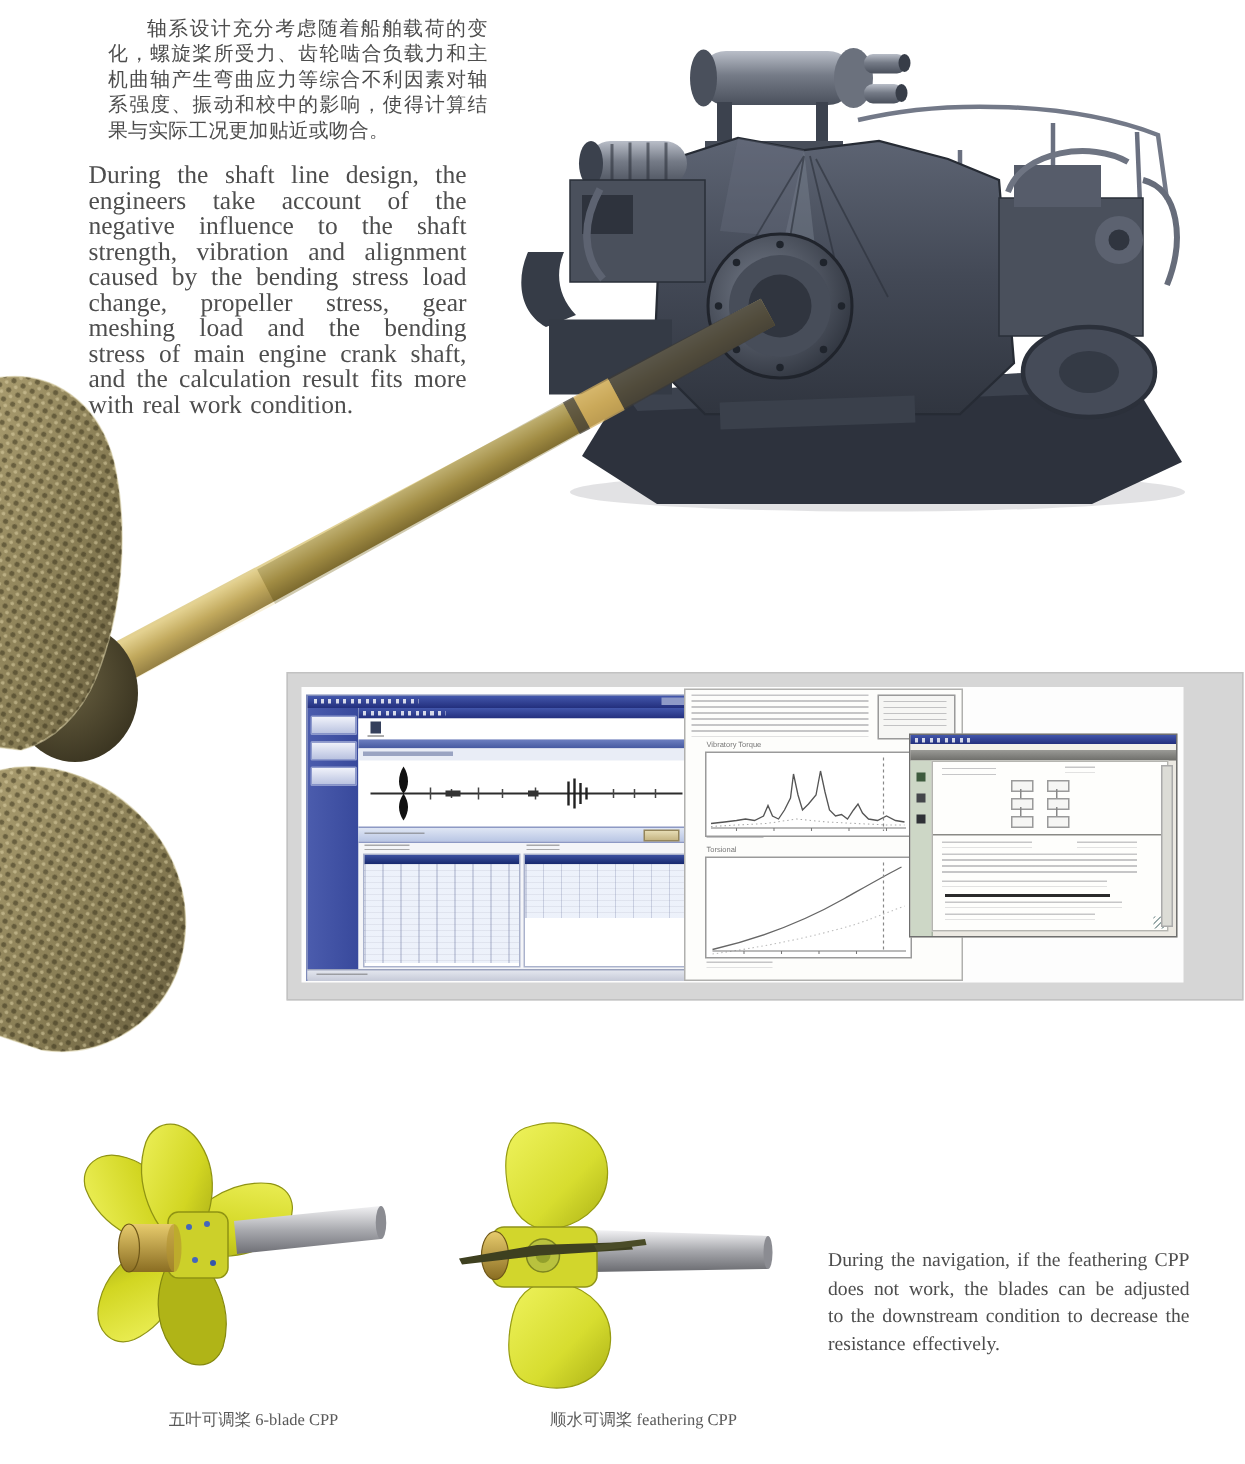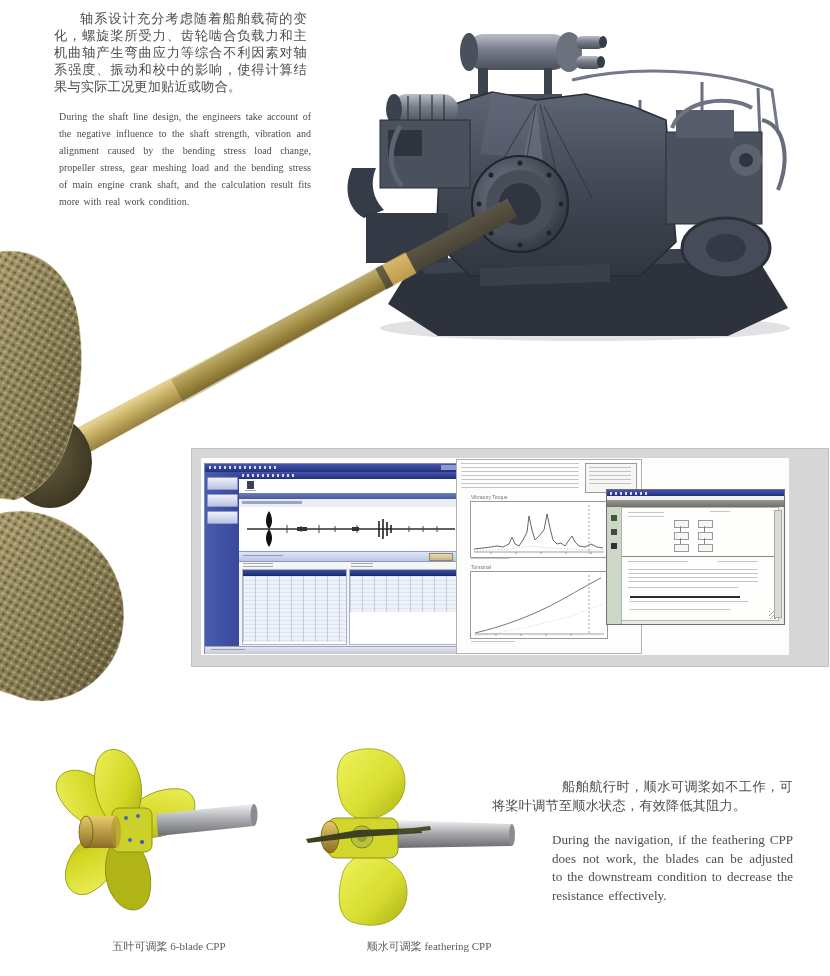--- a/index.html
+++ b/index.html
@@ -1,21 +1,21 @@
 <!DOCTYPE html>
 <html><head>
 <meta charset="utf-8">
 <style>
   html,body{margin:0;padding:0;background:#fff;}
   .page{position:relative;width:830px;height:976px;background:#ffffff;overflow:hidden;
         font-family:"Liberation Serif","DejaVu Serif",serif;}
   .abs{position:absolute;}
   .para{color:#4d4d4d;text-align:justify;}
   .zh{font-size:13.2px;line-height:17px;letter-spacing:.2px;}
-  .en{font-size:10px;line-height:17px;word-spacing:1.5px;}
+  .en{font-size:17px;line-height:17px;word-spacing:1.5px;}
   .enb{font-size:13.1px;line-height:18.5px;word-spacing:1.5px;}
   .caption{font-size:11px;color:#5a5a5a;text-align:center;}
   
   .frame{background:#d6d6d6;border:1px solid #c2c2c2;}
   .frame-inner{background:#fdfdfd;}
   .win{border:1px solid #7e8ab8;background:#eef0f6;box-shadow:0 0 0 1px #c7cde2 inset;}
   .titlebar{background:linear-gradient(180deg,#4256ab,#232f7d);}
   .tbtext{background:repeating-linear-gradient(90deg,rgba(255,255,255,.8) 0 2px,transparent 2px 5px);height:3px;}
   .sidebar{background:linear-gradient(90deg,#4b5cad,#38499c);}
   .sbtn{background:linear-gradient(180deg,#f0f2fa,#b9c2e0);border:1px solid #8d99cc;border-radius:1px;}
@@ -33,21 +33,21 @@
   .graybar{background:linear-gradient(180deg,#9a9a96,#6e6e6a);}
   .greenbar{background:#cdd7c6;border-right:1px solid #a8b2a2;}
   .box{border:1px solid #9a9a9a;background:#f6f6f4;}
   .grip{background:repeating-linear-gradient(135deg,#9aa 0 1px,transparent 1px 3px);}
 </style>
 </head>
 <body>
 
 <div class="page">
 
-  <div class="abs para zh" style="left:54px;top:10px;width:253px;text-indent:26px;">轴系设计充分考虑随着船舶载荷的变化，螺旋桨所受力、齿轮啮合负载力和主机曲轴产生弯曲应力等综合不利因素对轴系强度、振动和校中的影响，使得计算结果与实际工况更加贴近或吻合。</div>
+  <div class="abs para zh" style="left:72px;top:10px;width:253px;text-indent:26px;">轴系设计充分考虑随着船舶载荷的变化，螺旋桨所受力、齿轮啮合负载力和主机曲轴产生弯曲应力等综合不利因素对轴系强度、振动和校中的影响，使得计算结果与实际工况更加贴近或吻合。</div>
   <div class="abs para en" style="left:59px;top:108px;width:252px;">During the shaft line design, the engineers take account of the negative influence to the shaft strength, vibration and alignment caused by the bending stress load change, propeller stress, gear meshing load and the bending stress of main engine crank shaft, and the calculation result fits more with real work condition.</div>
 
   <svg class="abs" style="left:330px;top:8px;" width="500" height="335" viewBox="0 0 500 335">
     <defs>
       <linearGradient id="gbody" x1="0" y1="0" x2="0" y2="1">
         <stop offset="0" stop-color="#5d6473"></stop>
           <stop offset=".5" stop-color="#434956"></stop>
           <stop offset="1" stop-color="#30353f"></stop>
       </linearGradient>
       <linearGradient id="gcyl" x1="0" y1="0" x2="0" y2="1">
@@ -366,16 +366,15 @@
     <ellipse cx="30" cy="95" rx="9" ry="16" fill="url(#hbz)" stroke="#6e5718" stroke-width=".8"></ellipse>
     <circle cx="62" cy="95" r="11" fill="#b9c23e" stroke="#7d8420"></circle>
     <circle cx="62" cy="95" r="5" fill="#93a02c"></circle>
     <path d="M6,97 L58,88 L120,86 L122,91 L60,95 L8,101 Z" fill="#3e4020"></path>
     <path d="M96,88 L130,84 L131,88 L98,92 Z" fill="#4a4c28"></path>
   </svg>
 
   <div class="abs caption" style="left:99px;top:939px;width:140px;">五叶可调桨 6-blade CPP</div>
   <div class="abs caption" style="left:354px;top:939px;width:150px;">顺水可调桨 feathering CPP</div>
 
-  <div class="abs para zh" style="left:492px;top:777px;width:301px;text-indent:70px;line-height:19px;">船舶航行时，顺水可调桨如不工作，可将桨叶调节至顺水状态，有效降低其阻力。</div>
   <div class="abs para enb" style="left:552px;top:831px;width:241px;">During the navigation, if the feathering CPP does not work, the blades can be adjusted to the downstream condition to decrease the resistance effectively.</div>
 
 </div>
 
 </body></html>

